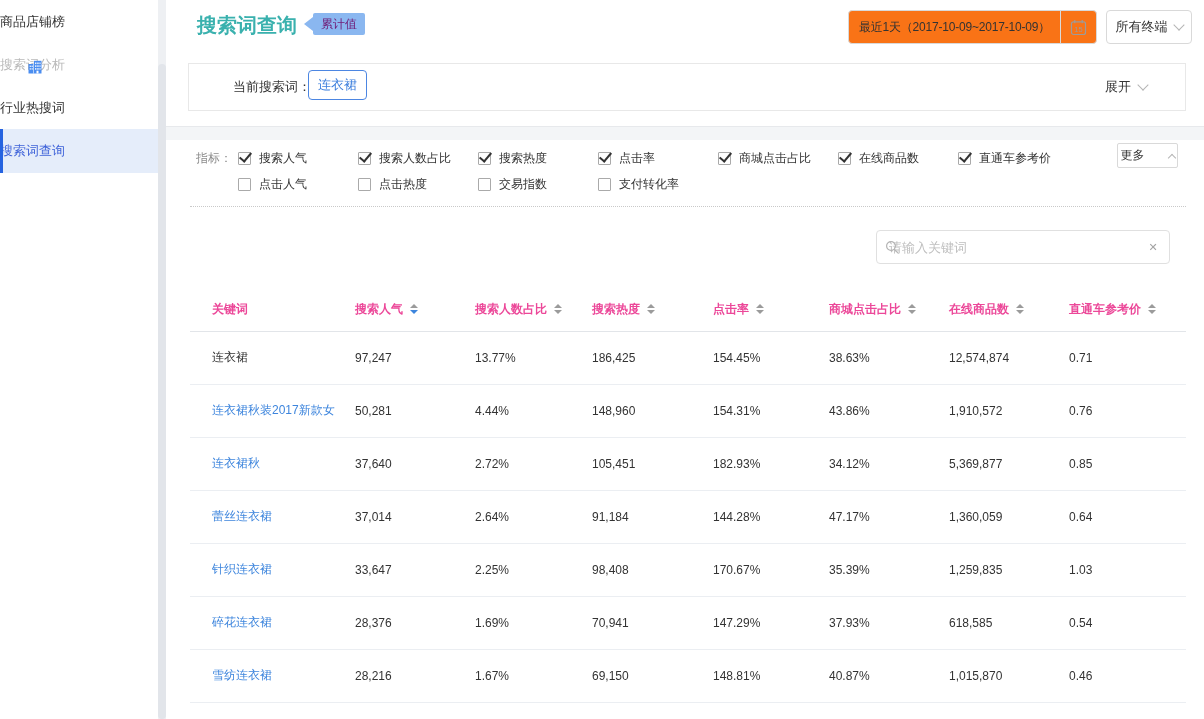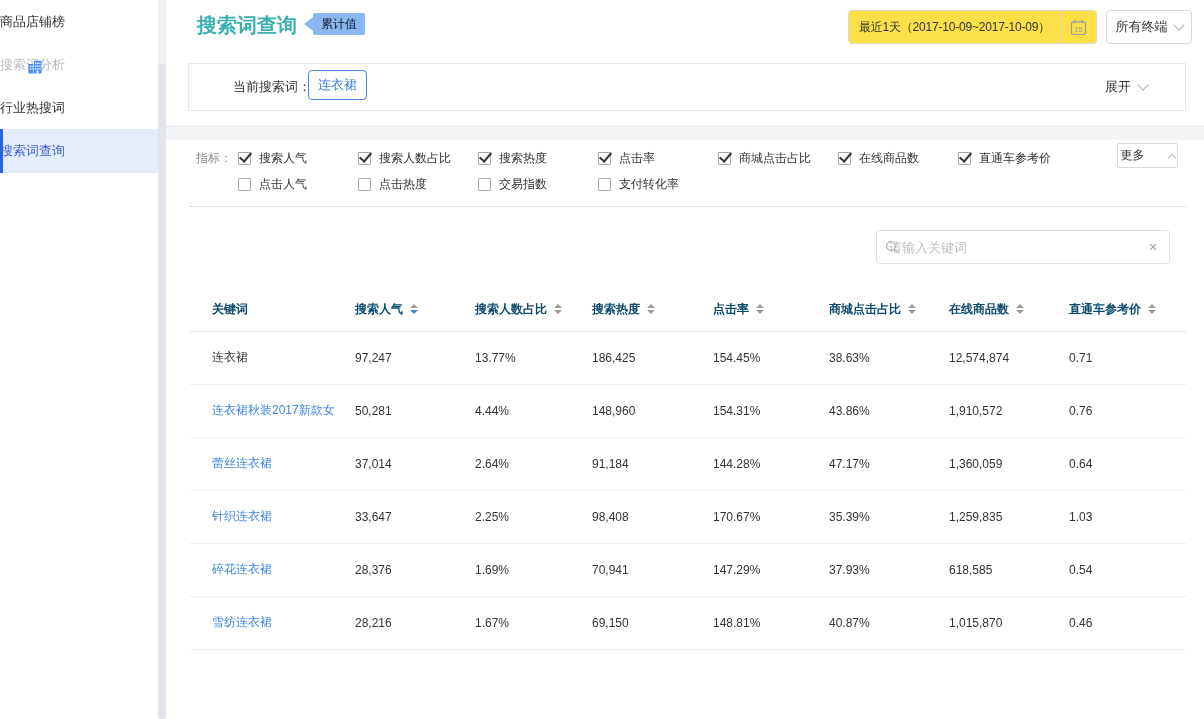--- a/index.html
+++ b/index.html
@@ -19,26 +19,26 @@
 
 .vscroll { position:absolute; left:158px; top:0; width:8px; height:719px; background:#eef0f3; }
 .vscroll-thumb { position:absolute; left:0; top:64px; width:8px; height:655px; background:#e2e5ea; border-radius:4px; }
 
 .main { position:absolute; left:166px; top:0; width:1038px; height:719px; background:#f3f5f7; }
 .header-card { position:absolute; left:0; top:0; width:1038px; height:127px; background:#fff; border-bottom:1px solid #e7e9ec; }
 .content-card { position:absolute; left:0; top:140px; width:1038px; height:579px; background:#fff; }
 
 .page-title { position:absolute; left:31px; top:12px; font-size:20px; font-weight:bold; color:#3ab1ae; }
 .badge { position:absolute; left:147px; top:13px; height:22px; line-height:22px; padding:0 8px;
-  background:#8ab7f0; color:#0f172a; font-size:12px; border-radius:2px; }
+  background:#8ab7f0; color:#701a75; font-size:12px; border-radius:2px; }
 .badge::before { content:""; position:absolute; left:-9px; top:4px; width:0; height:0;
   border-top:7px solid transparent; border-bottom:7px solid transparent; border-right:9px solid #8ab7f0; }
 
 .date-widget { position:absolute; right:107px; top:10px; height:34px; display:flex; align-items:stretch;
-  border:1px solid #d9d9d9; border-radius:4px; background:#fde047; cursor:pointer; }
+  border:1px solid #d9d9d9; border-radius:4px; background:#f97316; cursor:pointer; }
 .date-text { padding:0 10px; line-height:32px; font-size:12px; color:#333; white-space:nowrap; letter-spacing:-0.2px; }
 .date-cal { width:36px; border-left:1px solid #d9d9d9; display:flex; align-items:center; justify-content:center; }
 .terminal-widget { position:absolute; right:12px; top:10px; width:86px; height:34px; border:1px solid #d9d9d9;
   border-radius:4px; background:#fff; display:flex; align-items:center; justify-content:center; gap:7px;
   font-size:13px; color:#333; cursor:pointer; }
 
 .chev { display:inline-block; width:8px; height:8px; border-right:1px solid #b5b5b5; border-bottom:1px solid #b5b5b5; }
 .chev.down { transform:rotate(45deg) ; margin-top:-4px; }
 .chev.up { transform:rotate(-135deg); margin-top:4px; }
 
@@ -64,21 +64,21 @@
 
 .search-wrap { position:absolute; left:710px; top:90px; width:294px; height:34px; }
 .search-input { width:100%; height:100%; border:1px solid #e0e0e0; border-radius:4px; outline:none;
   padding:0 30px 0 12px; font-size:13px; color:#333; font-family:inherit; }
 .search-input::placeholder { color:#bfbfbf; }
 .search-icon { position:absolute; left:9px; top:10px; width:14px; height:14px; }
 .clear-icon { position:absolute; right:9px; top:9px; width:16px; height:16px; text-align:center; line-height:16px;
   color:#a3a3a3; font-size:11px; cursor:pointer; }
 
 .kw-table { position:absolute; left:24px; top:149px; width:996px; border-collapse:collapse; table-layout:fixed; }
-.kw-table th { height:42px; font-size:12px; font-weight:bold; color:#0c4a6e; text-align:left; vertical-align:middle;
+.kw-table th { height:42px; font-size:12px; font-weight:bold; color:#ec4899; text-align:left; vertical-align:middle;
   border-bottom:1px solid #e2e5e9; }
 .kw-table td { height:53px; font-size:12px; color:#333; text-align:left; vertical-align:middle;
   border-bottom:1px solid #ebeef2; }
 .kw-table th:first-child, .kw-table td:first-child { padding-left:22px; }
 td.kw-link { color:#3d85dd; cursor:pointer; }
 .sort { display:inline-block; vertical-align:middle; margin-left:7px; margin-top:-2px; }
 .sort i { display:block; width:0; height:0; border-left:4px solid transparent; border-right:4px solid transparent; }
 .sort .s-up { border-bottom:4px solid #9b9b9b; margin-bottom:2px; }
 .sort .s-down { border-top:4px solid #9b9b9b; }
 .sort.desc .s-down { border-top-color:#3d85dd; }
@@ -290,20 +290,30 @@
             <td class="kw-link">连衣裙秋装2017新款女</td>
             <td>50,281</td>
             <td>4.44%</td>
             <td>148,960</td>
             <td>154.31%</td>
             <td>43.86%</td>
             <td>1,910,572</td>
             <td>0.76</td>
           </tr>
           <tr>
+            <td class="kw-link">连衣裙秋</td>
+            <td>37,640</td>
+            <td>2.72%</td>
+            <td>105,451</td>
+            <td>182.93%</td>
+            <td>34.12%</td>
+            <td>5,369,877</td>
+            <td>0.85</td>
+          </tr>
+          <tr>
             <td class="kw-link">蕾丝连衣裙</td>
             <td>37,014</td>
             <td>2.64%</td>
             <td>91,184</td>
             <td>144.28%</td>
             <td>47.17%</td>
             <td>1,360,059</td>
             <td>0.64</td>
           </tr>
           <tr>

